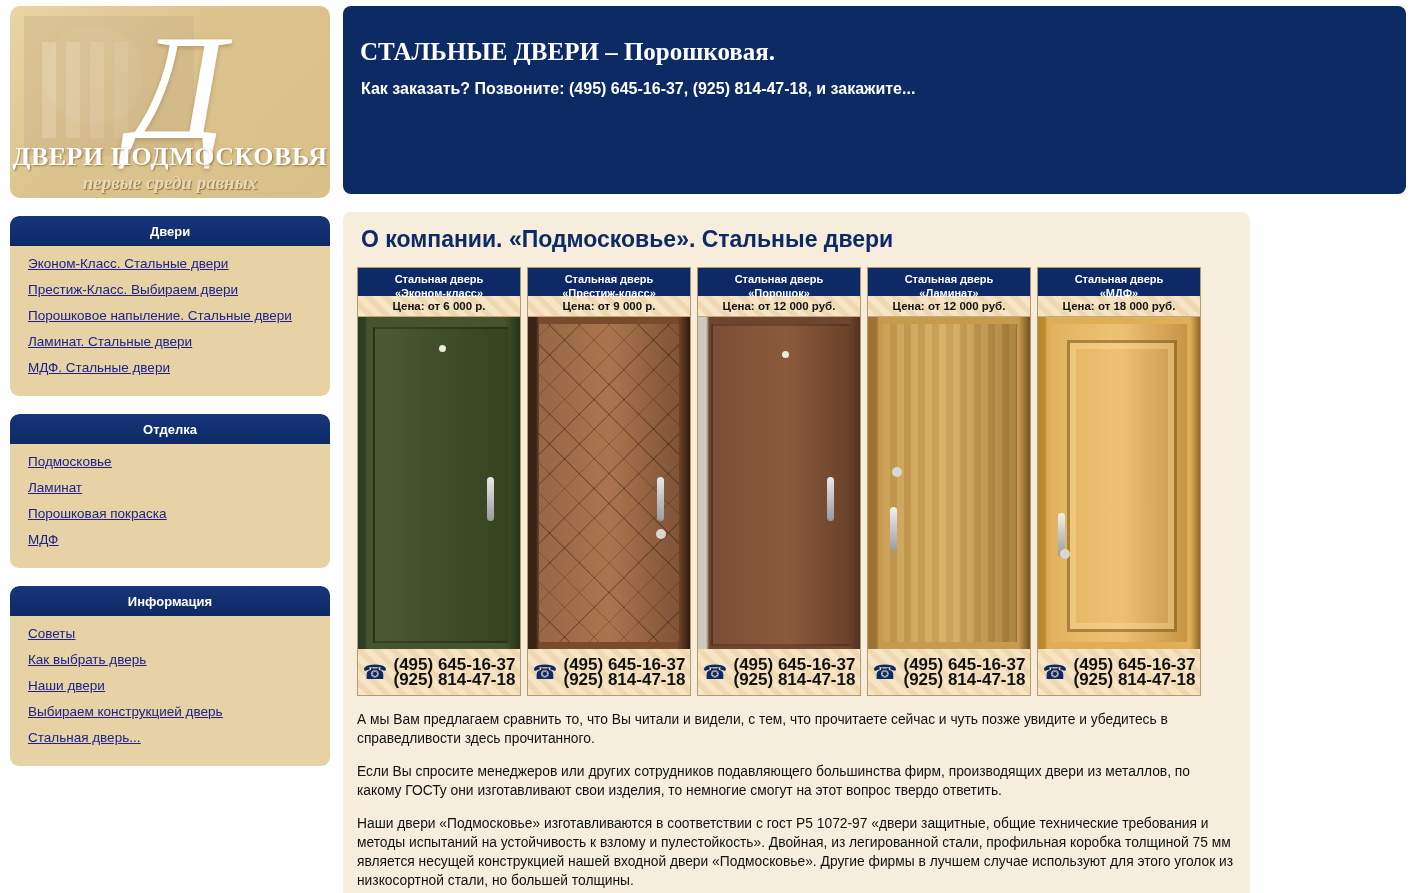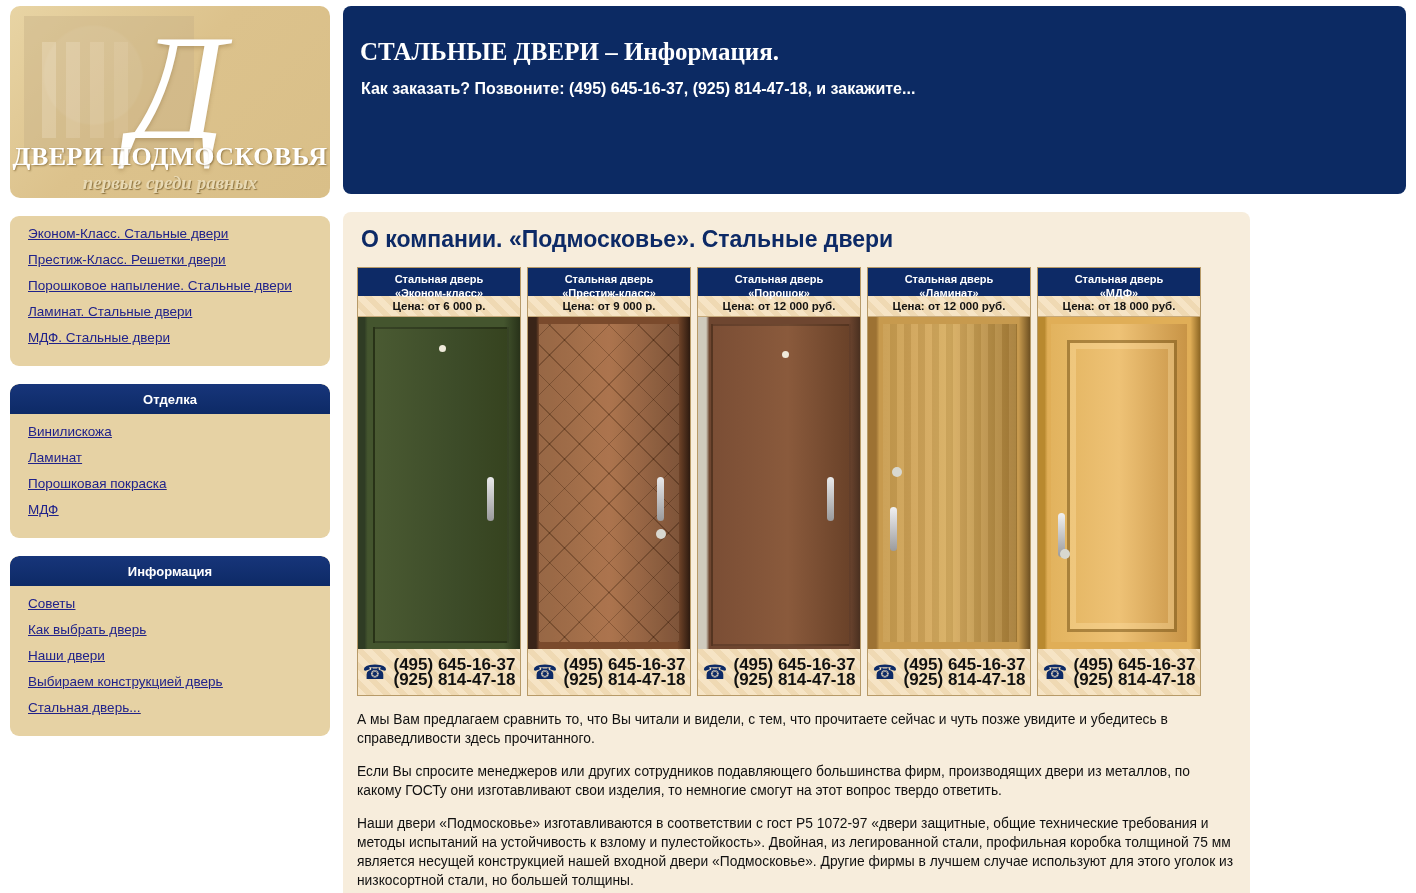--- a/index.html
+++ b/index.html
@@ -295,55 +295,56 @@
   <div class="left-col">
 
     <div class="logo-box">
       <div class="logo-photo"></div>
       <div class="logo-d">Д</div>
       <div class="logo-title">ДВЕРИ ПОДМОСКОВЬЯ</div>
       <div class="logo-sub">первые среди равных</div>
     </div>
 
     <div class="menu-block">
+      <div class="menu-head">Двери</div>
       <div class="menu-items">
         <a class="menu-link">Эконом-Класс. Стальные двери</a>
-        <a class="menu-link">Престиж-Класс. Решетки двери</a>
+        <a class="menu-link">Престиж-Класс. Выбираем двери</a>
         <a class="menu-link">Порошковое напыление. Стальные двери</a>
         <a class="menu-link">Ламинат. Стальные двери</a>
         <a class="menu-link">МДФ. Стальные двери</a>
       </div>
     </div>
 
 
     <div class="menu-block">
       <div class="menu-head">Отделка</div>
       <div class="menu-items">
-        <a class="menu-link">Винилискожа</a>
+        <a class="menu-link">Подмосковье</a>
         <a class="menu-link">Ламинат</a>
         <a class="menu-link">Порошковая покраска</a>
         <a class="menu-link">МДФ</a>
       </div>
     </div>
 
     <div class="menu-block">
       <div class="menu-head">Информация</div>
       <div class="menu-items">
         <a class="menu-link">Советы</a>
         <a class="menu-link">Как выбрать дверь</a>
         <a class="menu-link">Наши двери</a>
         <a class="menu-link">Выбираем конструкцией дверь</a>
         <a class="menu-link">Стальная дверь...</a>
 
       </div>
     </div>
   </div>
 
   <div class="banner">
-    <h1>СТАЛЬНЫЕ ДВЕРИ – Информация.</h1>
+    <h1>СТАЛЬНЫЕ ДВЕРИ – Порошковая.</h1>
     <h2>Как заказать? Позвоните: (495) 645-16-37, (925) 814-47-18, и закажите...</h2>
   </div>
 
   <div class="content">
     <h2 class="page-title">О компании. «Подмосковье». Стальные двери</h2>
 
     <div class="doors">
 
       <div class="door-card">
         <div class="door-head">

